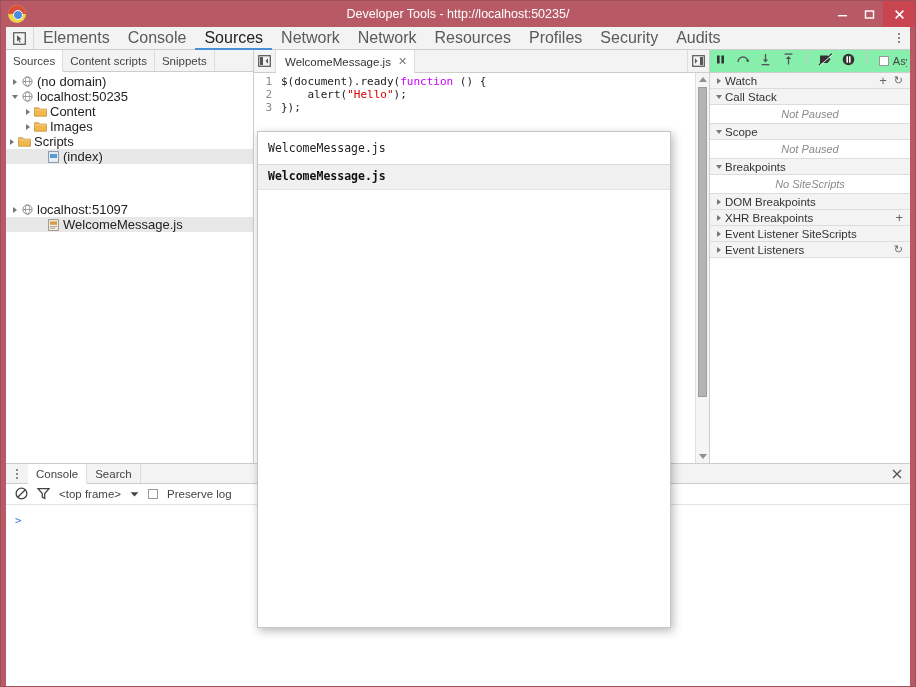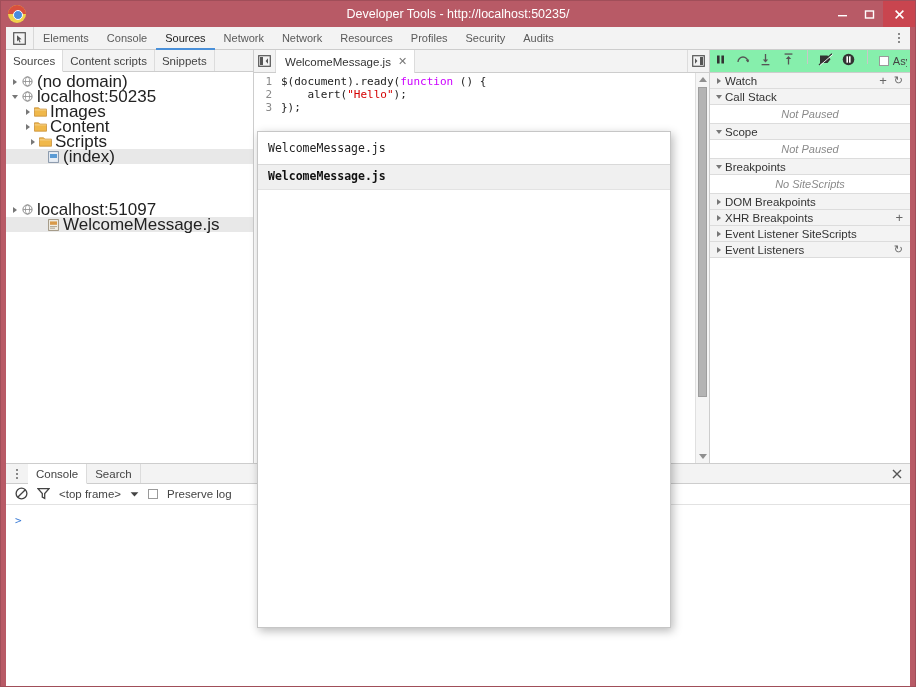--- a/index.html
+++ b/index.html
@@ -71,21 +71,21 @@
     background: #f3f3f3;
     border-bottom: 1px solid #cdcdcd;
     display: flex; align-items: stretch;
   }
   #inspect-btn {
     width: 28px; display: flex; align-items: center; justify-content: center;
     border-right: 1px solid #d8d8d8;
   }
   .maintab {
     padding: 0 9px; display: flex; align-items: center;
-    font-size: 11px; color: #5a5a5a; cursor: default;
+    font-size: 16px; color: #5a5a5a; cursor: default;
     border-bottom: 2px solid transparent; margin-bottom: -1px;
   }
   .maintab.active { color: #222; border-bottom-color: #4a90d9; }
   #maintab-menu {
     margin-left: auto; width: 22px;
     display: flex; align-items: center; justify-content: center;
     letter-spacing: 0; color: #555; font-size: 13px;
   }
   .vdots { display:flex; flex-direction:column; gap:2px; }
   .vdots i { width:2px; height:2px; background:#666; border-radius:50%; display:block; }
@@ -109,21 +109,21 @@
     display: flex; align-items: stretch;
   }
   .navtab {
     padding: 0 7px; display: flex; align-items: center;
     font-size: 11.5px; color: #444; cursor: default;
     border-right: 1px solid #dcdcdc;
   }
   .navtab.active { background: #ffffff; border-bottom: 1px solid #ffffff; margin-bottom: -1px; }
   #tree {
     flex: 1 1 auto; overflow: hidden; padding-top: 2px;
-    font-size: 17px; color: #222;
+    font-size: 13px; color: #222;
   }
   .trow {
     height: 15px; display: flex; align-items: center;
     white-space: nowrap; cursor: default;
   }
   .trow.sel { background: #e8e8e8; }
   .tw { width: 11px; flex: 0 0 11px; display: flex; align-items: center; justify-content: center; }
   .tri { width: 0; height: 0; }
   .tri.r { border-left: 4px solid #777; border-top: 3.5px solid transparent; border-bottom: 3.5px solid transparent; }
   .tri.d { border-top: 4px solid #777; border-left: 3.5px solid transparent; border-right: 3.5px solid transparent; }
@@ -364,35 +364,35 @@
             <div class="trow" style="padding-left: 16px;">
               <span class="tw">
                 <span class="tri r"></span>
               </span>
               <span class="ticon">
                 <svg width="13" height="11" viewBox="0 0 13 11">
                   <path d="M0.5 1.8 L4.6 1.8 L5.8 3.1 L12.5 3.1 L12.5 10.2 L0.5 10.2 Z" fill="#f0b84a" stroke="#c9913a" stroke-width="0.8"></path>
                   <path d="M0.5 3.9 L12.5 3.9" stroke="#fff" stroke-width="0.7" opacity="0.55"></path>
                 </svg>
               </span>
-              <span class="tlabel">Images</span>
+              <span class="tlabel">Content</span>
             </div>
             <div class="trow" style="padding-left: 16px;">
               <span class="tw">
                 <span class="tri r"></span>
               </span>
               <span class="ticon">
                 <svg width="13" height="11" viewBox="0 0 13 11">
                   <path d="M0.5 1.8 L4.6 1.8 L5.8 3.1 L12.5 3.1 L12.5 10.2 L0.5 10.2 Z" fill="#f0b84a" stroke="#c9913a" stroke-width="0.8"></path>
                   <path d="M0.5 3.9 L12.5 3.9" stroke="#fff" stroke-width="0.7" opacity="0.55"></path>
                 </svg>
               </span>
-              <span class="tlabel">Content</span>
-            </div>
-            <div class="trow" style="padding-left: 21px; text-align: center;">
+              <span class="tlabel">Images</span>
+            </div>
+            <div class="trow" style="padding-left: 0; text-align: center;">
               <span class="tw">
                 <span class="tri r"></span>
               </span>
               <span class="ticon">
                 <svg width="13" height="11" viewBox="0 0 13 11">
                   <path d="M0.5 1.8 L4.6 1.8 L5.8 3.1 L12.5 3.1 L12.5 10.2 L0.5 10.2 Z" fill="#f0b84a" stroke="#c9913a" stroke-width="0.8"></path>
                   <path d="M0.5 3.9 L12.5 3.9" stroke="#fff" stroke-width="0.7" opacity="0.55"></path>
                 </svg>
               </span>
               <span class="tlabel">Scripts</span>

